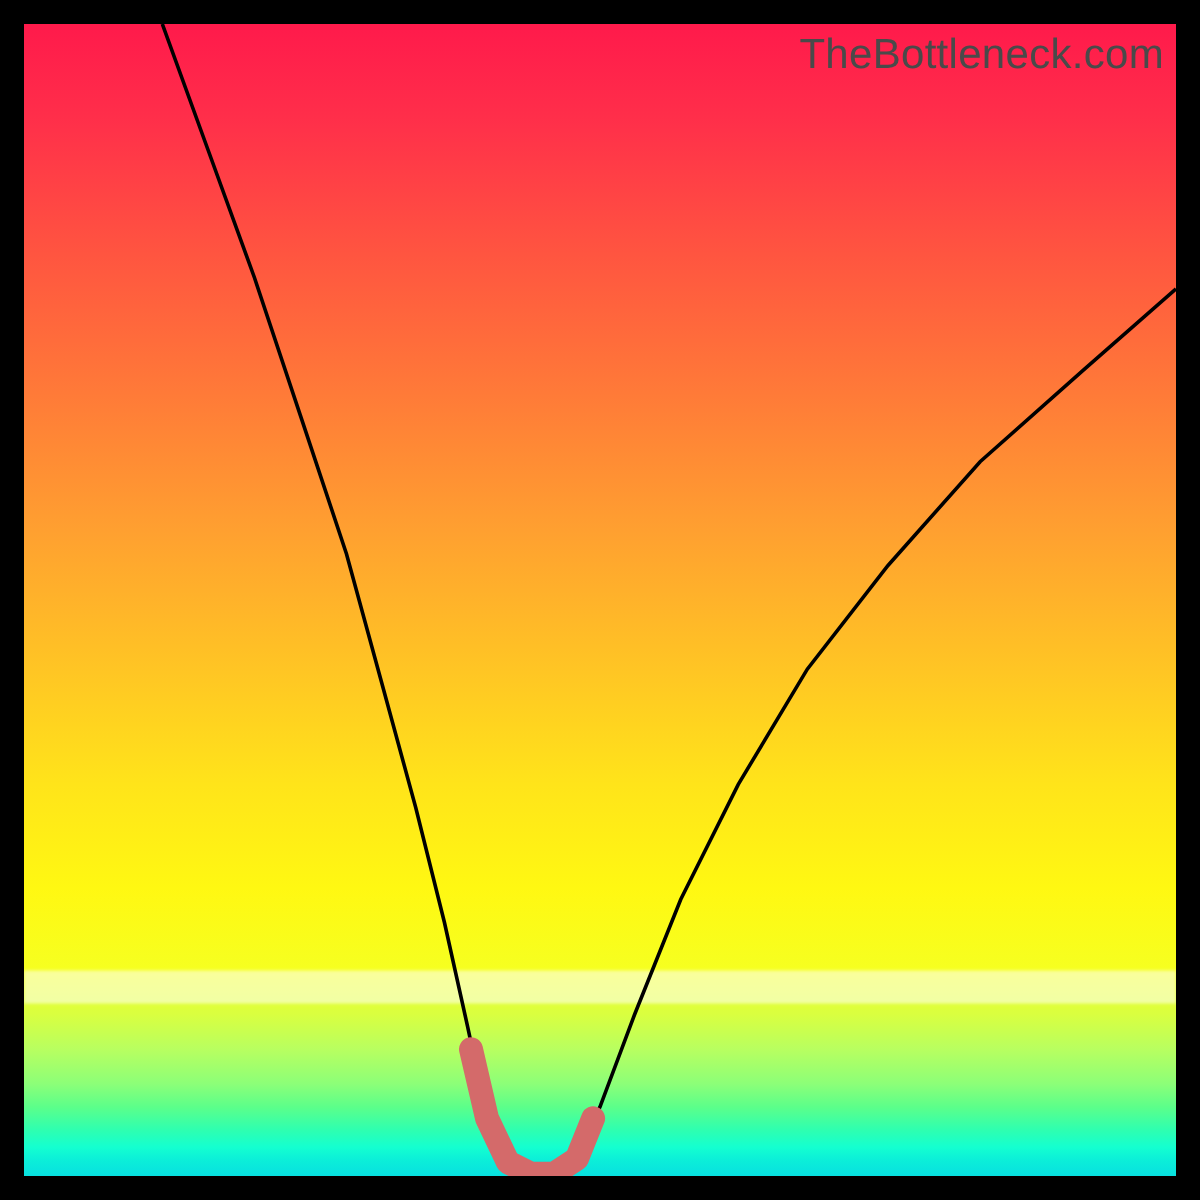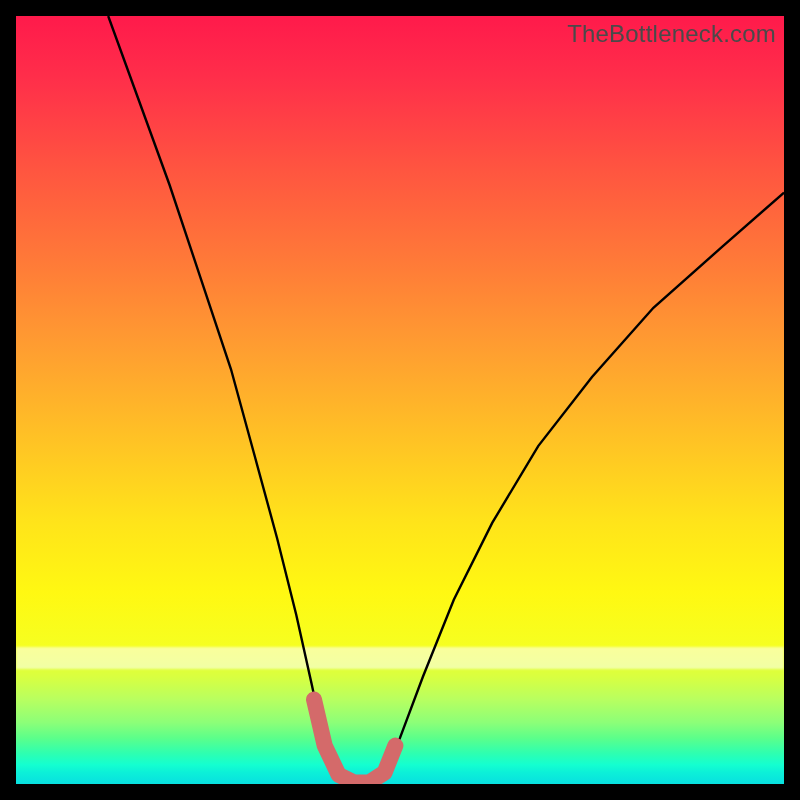--- a/index.html
+++ b/index.html
@@ -60,21 +60,21 @@
   }
   svg.curve {
     position: absolute;
     inset: 0;
   }
   .watermark {
     position: absolute;
     top: 20px;
     right: 24px;
     font-family: Arial, Helvetica, sans-serif;
-    font-size: 24px;
+    font-size: 28px;
     color: #4a4a4a;
     letter-spacing: 0.2px;
     user-select: none;
   }
 </style>
 </head>
 <body>
 
 <div class="stage">
   <div class="plot">

